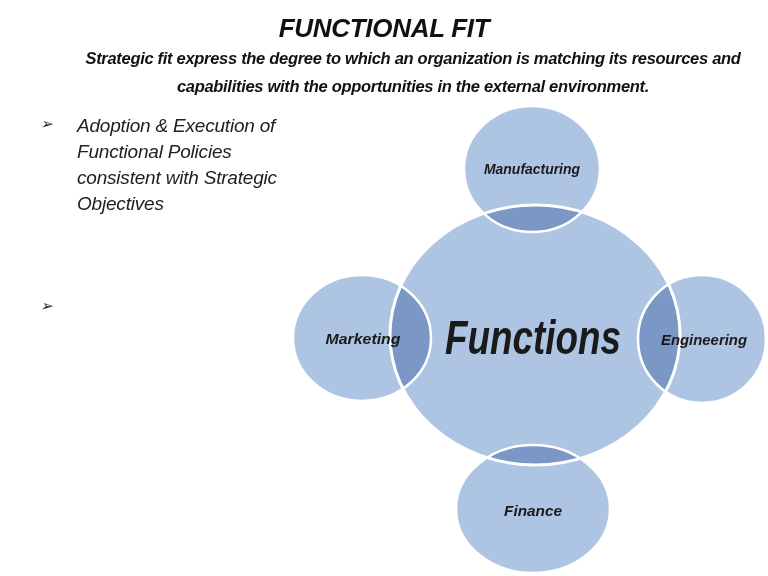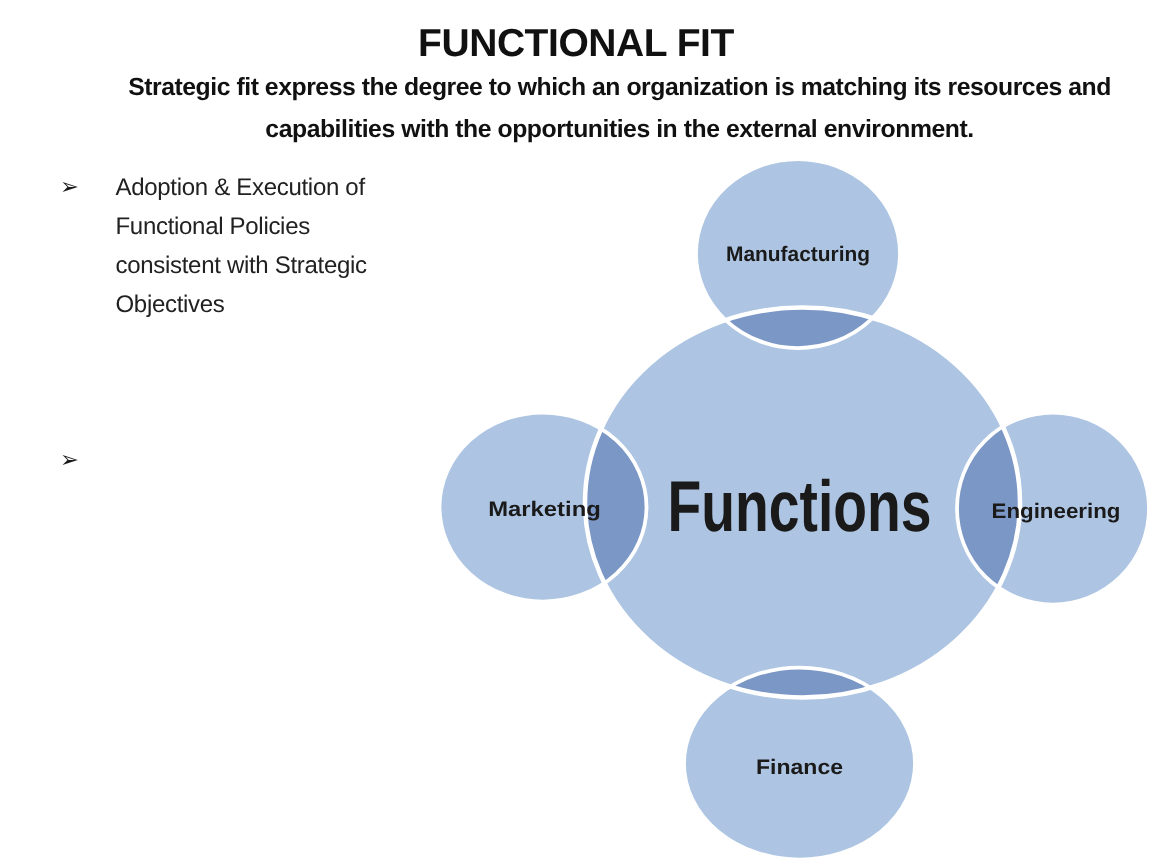--- a/index.html
+++ b/index.html
@@ -3,21 +3,21 @@
 <meta charset="utf-8">
 <style>
   html, body { margin: 0; padding: 0; }
   body {
     width: 768px; height: 576px;
     background: #ffffff;
     font-family: "Liberation Sans", sans-serif;
     position: relative;
     overflow: hidden;
   }
-  .slide { position: absolute; inset: 0; width: 768px; height: 576px; }
+  .slide { position: absolute; inset: 0; width: 768px; height: 576px; font-style: italic; }
 
   .title {
     position: absolute; top: 13px; left: 0; width: 768px;
     text-align: center;
     font-size: 26px; font-weight: bold; color: #111111;
     letter-spacing: -0.3px;
   }
   .subtitle {
     position: absolute; top: 44px; left: 0; width: 768px;
     text-align: center;
@@ -28,21 +28,21 @@
   }
 
   .bullets { position: absolute; left: 40px; top: 113px; width: 250px; }
   .bullet { display: flex; align-items: flex-start; }
   .bullet-2 { margin-top: 78px; }
   .marker {
     flex: none; width: 37px;
     font-size: 15px; color: #1a1a1a; padding-top: 2px;
   }
   .bullet-text {
-    font-size: 16px; line-height: 26px; color: #212121;
+    font-size: 19px; line-height: 26px; color: #212121;
     white-space: pre-line; letter-spacing: -0.2px;
   }
 
   svg.diagram { position: absolute; left: 0; top: 0; width: 768px; height: 576px; }
   svg.diagram text {
     font-family: "Liberation Sans", sans-serif;
     font-weight: bold;
     text-anchor: middle;
   }
 </style>

